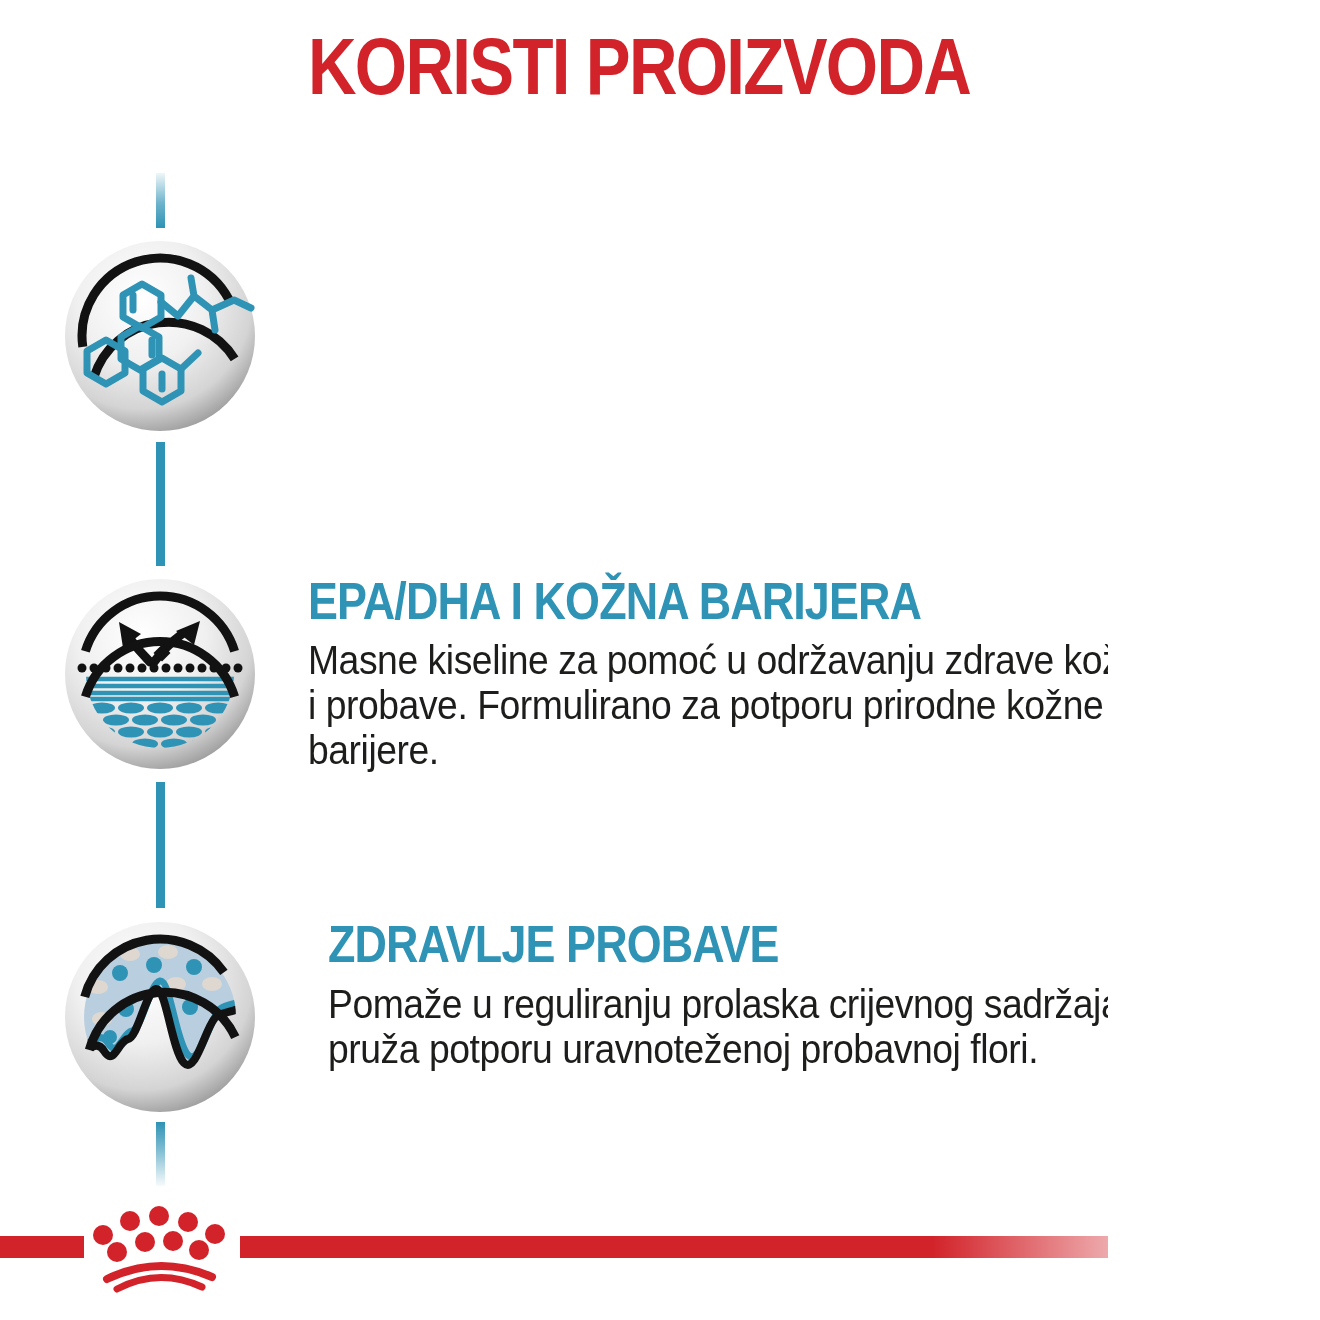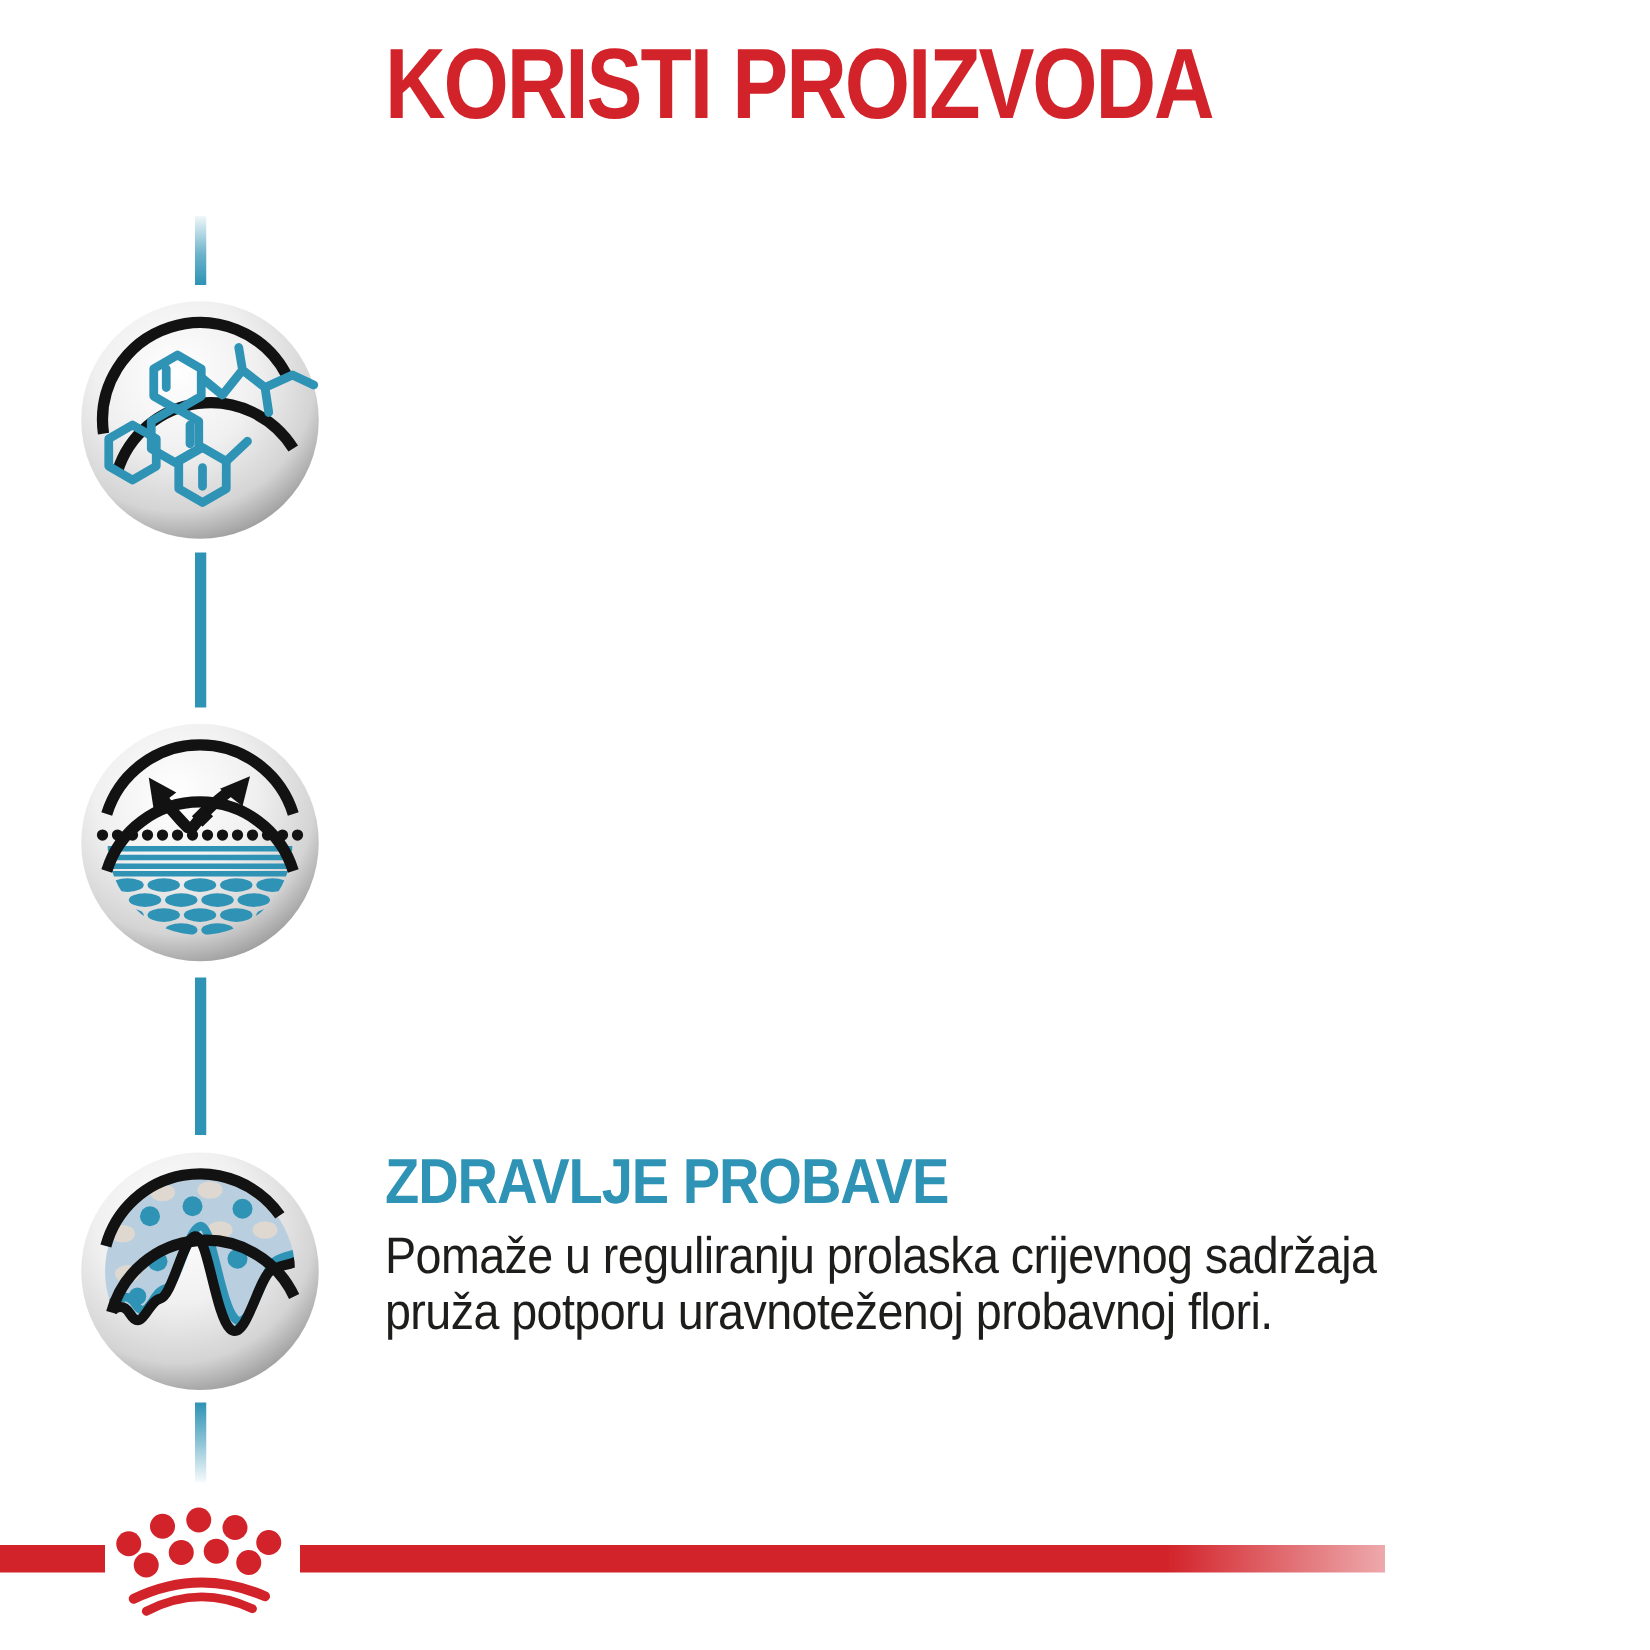--- a/index.html
+++ b/index.html
@@ -14,21 +14,21 @@
     transform:scaleX(0.84);transform-origin:left top;
   }
   .timeline-seg{position:absolute;left:156px;width:9px;background:#2e93b5;}
   .seg-top{top:173px;height:55px;background:linear-gradient(180deg,rgba(46,147,181,0.08) 0%,rgba(46,147,181,0.7) 55%,#2e93b5 100%);}
   .seg-1{top:442px;height:124px;}
   .seg-2{top:782px;height:126px;}
   .seg-bottom{top:1122px;height:64px;background:linear-gradient(180deg,#2e93b5 0%,rgba(46,147,181,0.6) 45%,rgba(46,147,181,0.04) 100%);}
   .icon-circle{position:absolute;left:64px;width:192px;height:192px;}
   .icon-1{top:240px;} .icon-2{top:578px;} .icon-3{top:921px;}
   .benefit{position:absolute;left:308px;width:980px;}
-  .b1{top:230px;} .b2{top:574px;} .b3{top:917px;}
+  .b1{top:230px;} .b2{top:574px;} .b3{top:917px;margin-left:20px;}
   .benefit h2{
     margin:0;font-size:51px;line-height:55px;font-weight:bold;color:#2e93b5;
     letter-spacing:-1px;white-space:nowrap;
     transform:scaleX(0.88);transform-origin:left top;
   }
   .benefit p{
     margin:0;font-size:41px;line-height:45px;color:#1d1d1b;
     letter-spacing:-0.5px;white-space:pre-line;
     transform:scaleX(0.91);transform-origin:left top;
   }
@@ -189,20 +189,26 @@
         </g>
         <path d="M12,120 C24,132 34,106 44,122 C54,138 58,112 68,110 C78,108 86,62 96,60 C106,58 112,122 124,134 C136,146 146,96 156,88 C164,82 172,84 182,78" fill="none" stroke="#2e93b5" stroke-width="7" stroke-linecap="round"></path>
         <path d="M8,128 C20,140 30,114 40,130 C50,146 54,120 64,118 C74,116 82,70 92,68 C102,66 108,130 120,142 C132,154 142,104 152,96 C160,90 168,92 178,86" fill="none" stroke="#121212" stroke-width="8" stroke-linecap="round"></path>
       </g>
       <path d="M159.9,51.3 A78,78 0 0 0 20.7,75.8" fill="none" stroke="#121212" stroke-width="9"></path>
       <path d="M25.3,129 A78,78 0 0 1 171.3,116.2" fill="none" stroke="#121212" stroke-width="9"></path>
     </svg>
   </div>
 
 
+  <section class="benefit b2">
+    <h2>EPA/DHA I KOŽNA BARIJERA</h2>
+    <p>Masne kiseline za pomoć u održavanju zdrave kože
+i probave. Formulirano za potporu prirodne kožne
+barijere.</p>
+  </section>
 
   <section class="benefit b3">
     <h2>ZDRAVLJE PROBAVE</h2>
     <p>Pomaže u reguliranju prolaska crijevnog sadržaja i
 pruža potporu uravnoteženoj probavnoj flori.</p>
   </section>
 
   <div class="footer-bar left"></div>
   <div class="footer-bar right"></div>
 

